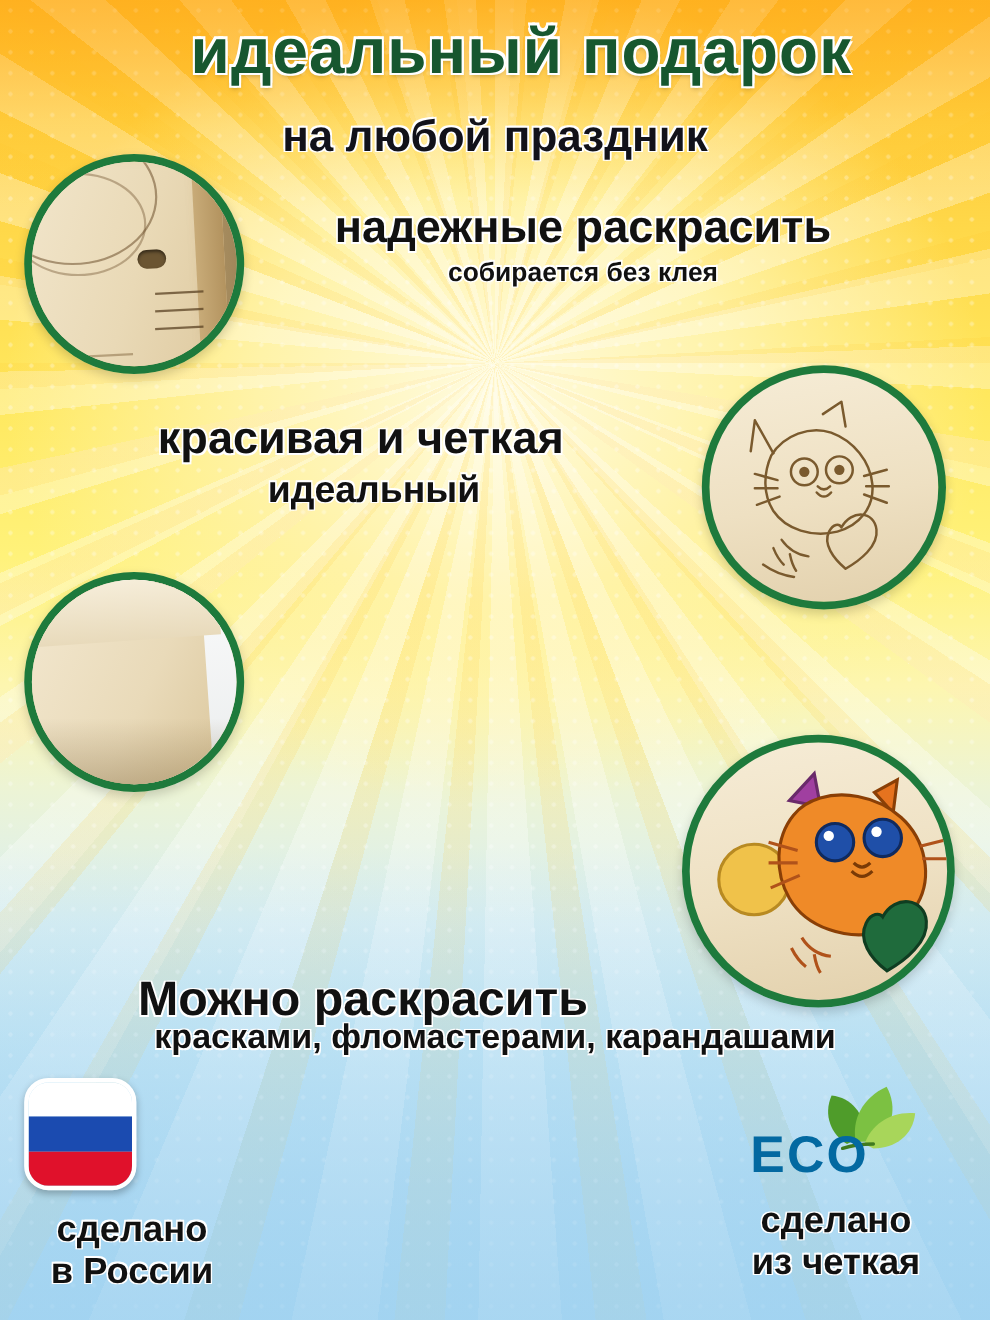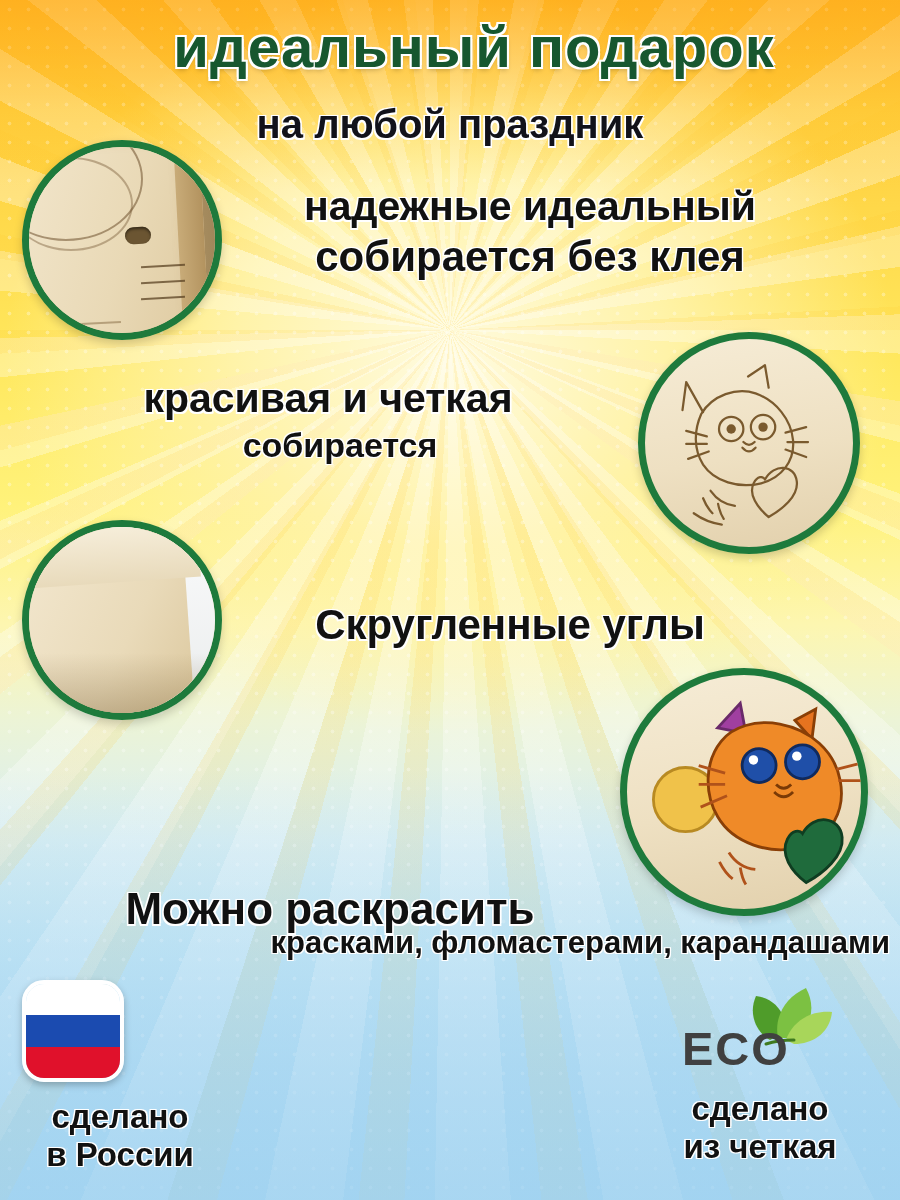--- a/index.html
+++ b/index.html
@@ -103,21 +103,21 @@
     text-shadow: -1.5px -1.5px 0 #fff, 1.5px -1.5px 0 #fff, -1.5px 1.5px 0 #fff, 1.5px 1.5px 0 #fff;
   }
   .f1-main {
     left: 200px; width: 660px; top: 186px;
     font-size: 41px;
     color: #111;
     text-shadow: -1.5px -1.5px 0 #fff, 1.5px -1.5px 0 #fff, -1.5px 1.5px 0 #fff, 1.5px 1.5px 0 #fff;
   }
   .f1-sub {
     left: 200px; width: 660px; top: 236px;
-    font-size: 42px;
+    font-size: 24px;
     color: #111;
     text-shadow: -1.3px -1.3px 0 #fff, 1.3px -1.3px 0 #fff, -1.3px 1.3px 0 #fff, 1.3px 1.3px 0 #fff;
   }
   .f2-main {
     left: 28px; width: 600px; top: 378px;
     font-size: 41px;
     color: #111;
     text-shadow: -1.5px -1.5px 0 #fff, 1.5px -1.5px 0 #fff, -1.5px 1.5px 0 #fff, 1.5px 1.5px 0 #fff;
   }
   .f2-sub {
@@ -136,21 +136,20 @@
     left: 20px; width: 620px; top: 887px;
     font-size: 44px;
     color: #111;
     text-shadow: -1.5px -1.5px 0 #fff, 1.5px -1.5px 0 #fff, -1.5px 1.5px 0 #fff, 1.5px 1.5px 0 #fff;
   }
   .f4-sub {
     left: 10px; width: 880px; top: 927px;
     font-size: 31px;
     color: #111;
     text-shadow: -1.3px -1.3px 0 #fff, 1.3px -1.3px 0 #fff, -1.3px 1.3px 0 #fff, 1.3px 1.3px 0 #fff;
-    text-align: right;
   }
   .badge-ru-label {
     left: 0px; width: 240px; top: 1098px;
     font-size: 33px;
     color: #111;
     line-height: 1.15;
     white-space: normal;
     text-shadow: -1.3px -1.3px 0 #fff, 1.3px -1.3px 0 #fff, -1.3px 1.3px 0 #fff, 1.3px 1.3px 0 #fff;
   }
   .badge-eco-label {
@@ -287,21 +286,21 @@
   #eco-badge {
     position: absolute;
     right: 28px; top: 978px;
     width: 190px; height: 100px;
   }
   .eco-text {
     position: absolute;
     left: 0; bottom: 2px;
     font-size: 47px;
     font-weight: bold;
-    color: #404040;
+    color: #0369a1;
     letter-spacing: 2px;
     font-family: "Liberation Sans", sans-serif;
   }
 </style>
 </head>
 <body>
 
 <div id="poster">
 
   <div class="bg-base"></div>
@@ -321,21 +320,21 @@
       <div class="jt-edge"></div>
       <div class="jt-curve" style="left:-40px; top:-30px; width:150px; height:120px;"></div>
       <div class="jt-curve" style="left:-20px; top:10px; width:120px; height:90px; border-color:rgba(110,80,45,0.40);"></div>
       <div class="jt-slot"></div>
       <div class="jt-line" style="left:112px; top:118px; width:44px;"></div>
       <div class="jt-line" style="left:112px; top:134px; width:44px;"></div>
       <div class="jt-line" style="left:112px; top:150px; width:44px;"></div>
       <div class="jt-line" style="left:12px; top:176px; width:80px; background:rgba(120,90,50,0.45);"></div>
     </div>
   </div>
-  <div class="t f1-main">надежные идеальный</div>
+  <div class="t f1-main">надежные раскрасить</div>
   <div class="t f1-sub">собирается без клея</div>
 
   <div class="circ wood-light" id="photo-engraving">
     <div class="inner">
       <svg class="cat-svg" viewBox="0 0 222 222">
         <g fill="none" stroke="#7a5a2e" stroke-width="2.4" stroke-linecap="round" stroke-linejoin="round">
           <path d="M44 46 L62 78 M44 46 L40 76"></path>
           <path d="M110 40 L128 28 L132 52"></path>
           <path d="M60 80 C52 98 52 118 62 134 C74 152 100 160 124 154 C146 148 160 130 158 108 C156 86 140 66 118 58 C98 51 72 60 60 80 Z"></path>
           <circle cx="92" cy="96" r="13"></circle>
@@ -349,32 +348,31 @@
           <path d="M128 150 c10 -18 32 -16 34 2 c2 16 -16 30 -30 38 c-12 -10 -22 -24 -16 -36 c4 -8 10 -8 12 -4"></path>
           <path d="M70 162 q10 14 26 16"></path>
           <path d="M62 170 q4 10 10 16"></path>
           <path d="M78 176 q2 10 6 16"></path>
           <path d="M52 186 q14 10 30 12"></path>
         </g>
       </svg>
     </div>
   </div>
   <div class="t f2-main">красивая и четкая</div>
-  <div class="t f2-sub">собирается</div>
+  <div class="t f2-sub">идеальный</div>
 
   <div class="circ wood" id="photo-corners">
     <div class="inner">
       <div class="cn-white"></div>
       <div class="cn-dark"></div>
       <div class="cn-body"></div>
       <div class="cn-top"></div>
       <div class="cn-shadow"></div>
     </div>
   </div>
-  <div class="t f3-main">Скругленные углы</div>
 
   <div class="circ wood-light" id="photo-colored">
     <div class="inner">
       <svg class="cat-svg" viewBox="0 0 248 248">
         <circle cx="62" cy="132" r="34" fill="#f0c24a" stroke="#b88a22" stroke-width="3"></circle>
         <path d="M96 56 L120 30 L126 62 Z" fill="#a03fa0" stroke="#6a2a6a" stroke-width="3"></path>
         <path d="M178 48 L200 36 L196 68 Z" fill="#e6731f" stroke="#8a3f06" stroke-width="3"></path>
         <path d="M100 70 C82 92 82 126 96 150 C112 178 152 192 186 182 C216 172 232 144 226 112 C220 80 194 58 162 52 C136 47 112 55 100 70 Z" fill="#ef8a28" stroke="#8a3f06" stroke-width="3"></path>
         <circle cx="140" cy="96" r="18" fill="#1f4fa8" stroke="#102a5e" stroke-width="3"></circle>
         <circle cx="186" cy="92" r="18" fill="#1f4fa8" stroke="#102a5e" stroke-width="3"></circle>

